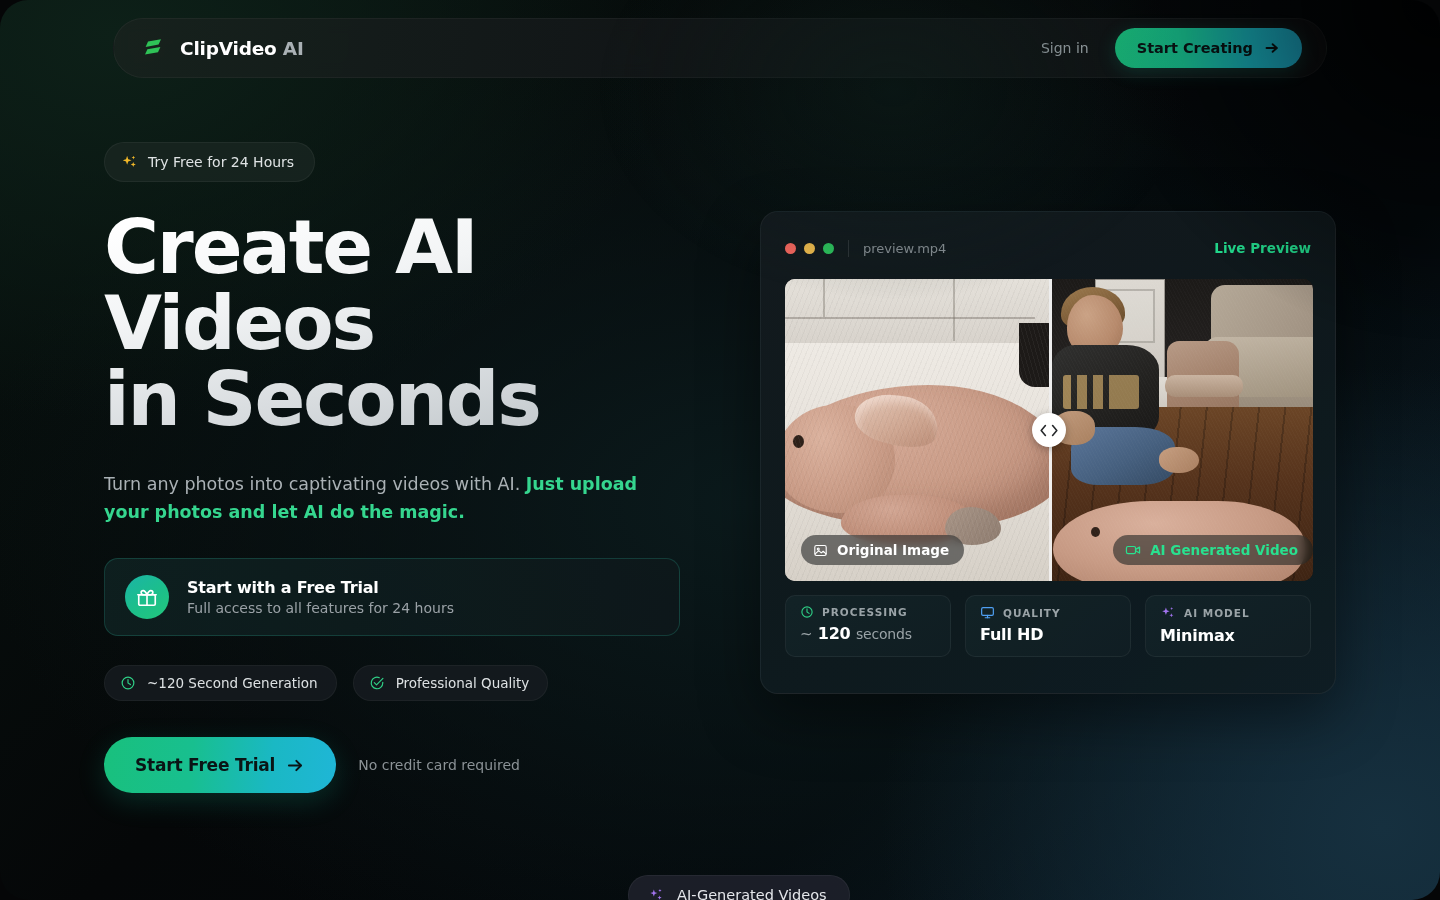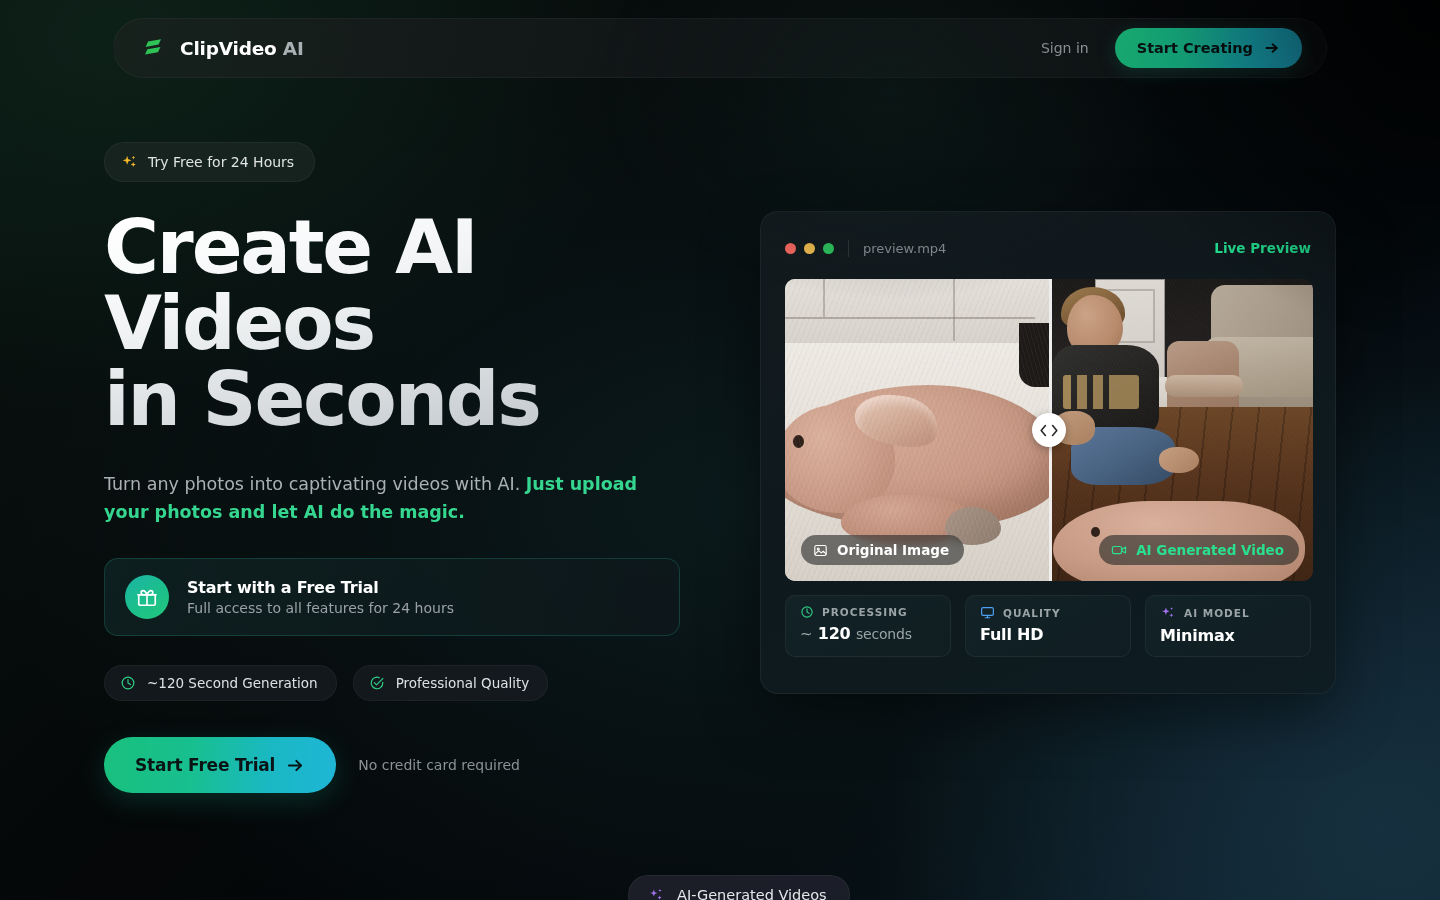--- a/index.html
+++ b/index.html
@@ -21,20 +21,21 @@
   
   #page-root {
     position: absolute;
     inset: 0;
     background:
       radial-gradient(ellipse 900px 620px at 8% 4%, #0d2018 0%, rgba(10,22,17,0) 62%),
       radial-gradient(ellipse 760px 700px at 96% 92%, #16303f 0%, rgba(18,44,58,0) 66%),
       radial-gradient(ellipse 1100px 700px at 52% 56%, #0b1a1c 0%, rgba(8,18,20,0) 70%),
       linear-gradient(135deg, #081310 0%, #050708 42%, #04090c 70%, #0e2330 100%);
     overflow: hidden;
+    border-radius: 28px;
   }
   #page-root::after {
     content: "";
     position: absolute;
     inset: 0;
     background:
       radial-gradient(ellipse 420px 300px at 62% 10%, rgba(14,32,28,.55) 0%, rgba(0,0,0,0) 70%),
       radial-gradient(circle 340px at 100% 0%, rgba(0,0,0,.85) 0%, rgba(0,0,0,0) 100%);
     pointer-events: none;
   }
@@ -447,21 +448,21 @@
     font-size: 13.5px;
     font-weight: 600;
     backdrop-filter: blur(4px);
   }
   .tag-original {
     left: 16px; bottom: 16px;
     background: rgba(42,44,44,.62);
     color: #ffffff;
   }
   .tag-ai {
-    right: 14px; bottom: 16px;
+    right: 0; bottom: 16px;
     background: rgba(22,28,28,.56);
     color: #29e08f;
   }
 
   
   .stats-row {
     display: flex;
     gap: 14px;
     margin-top: 14px;
   }

